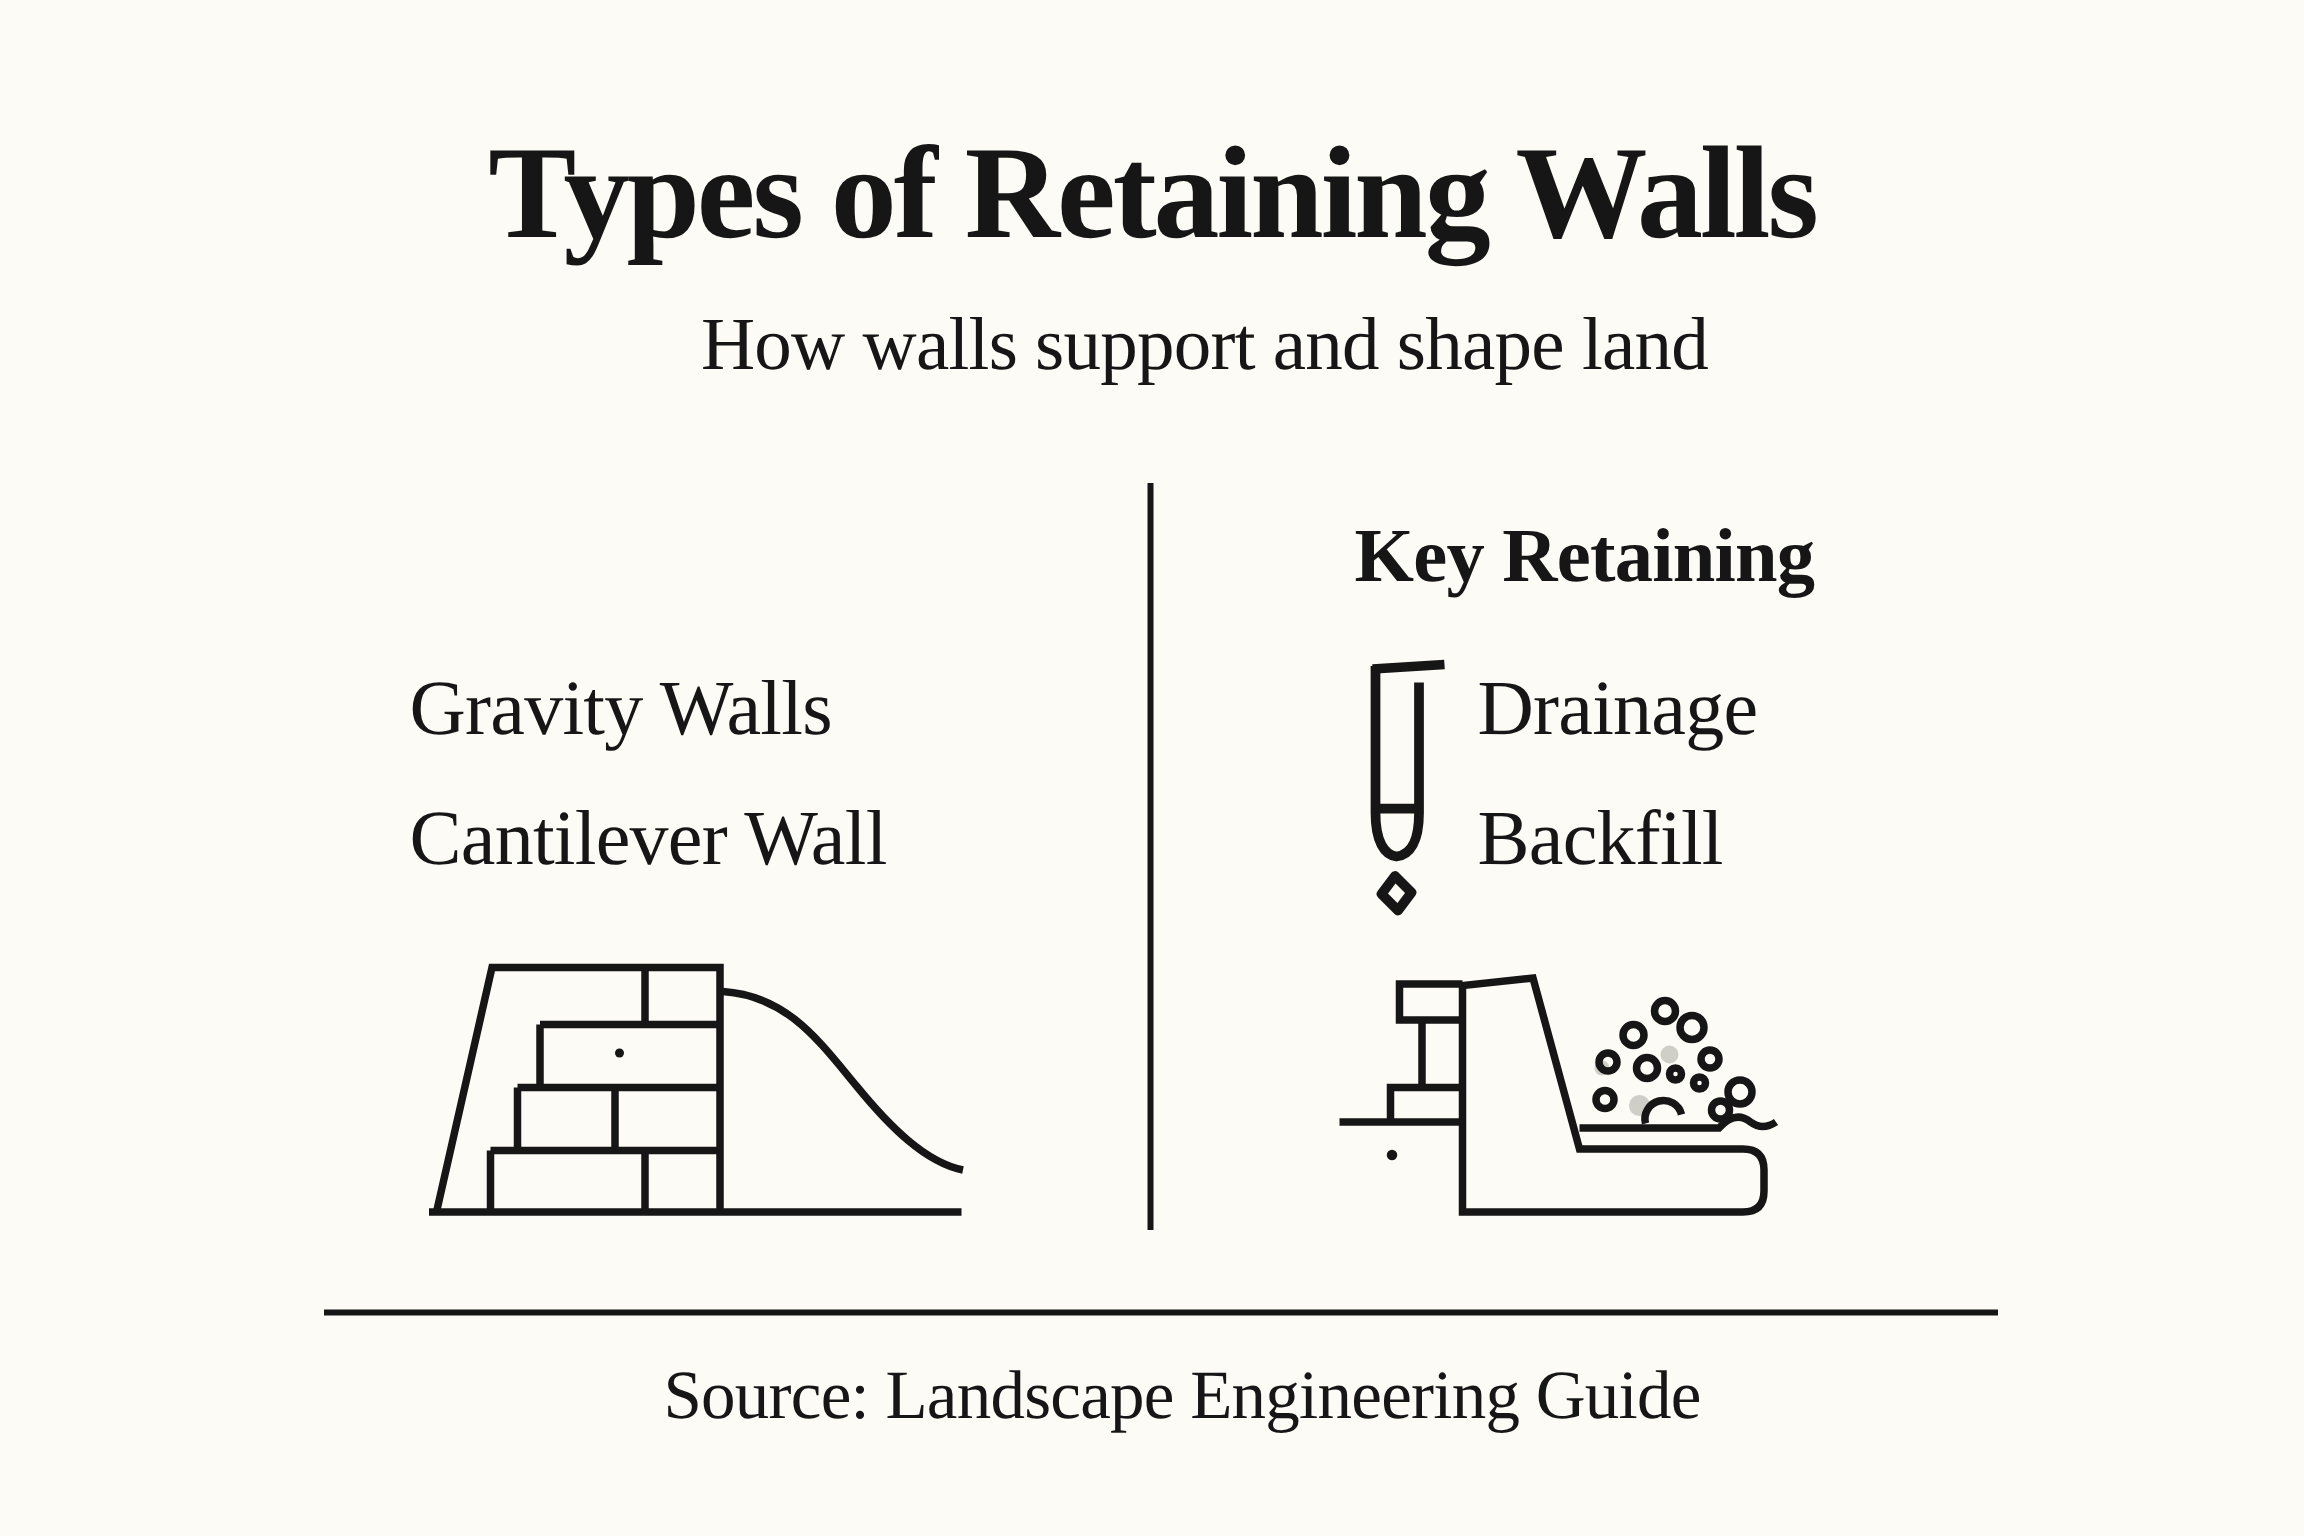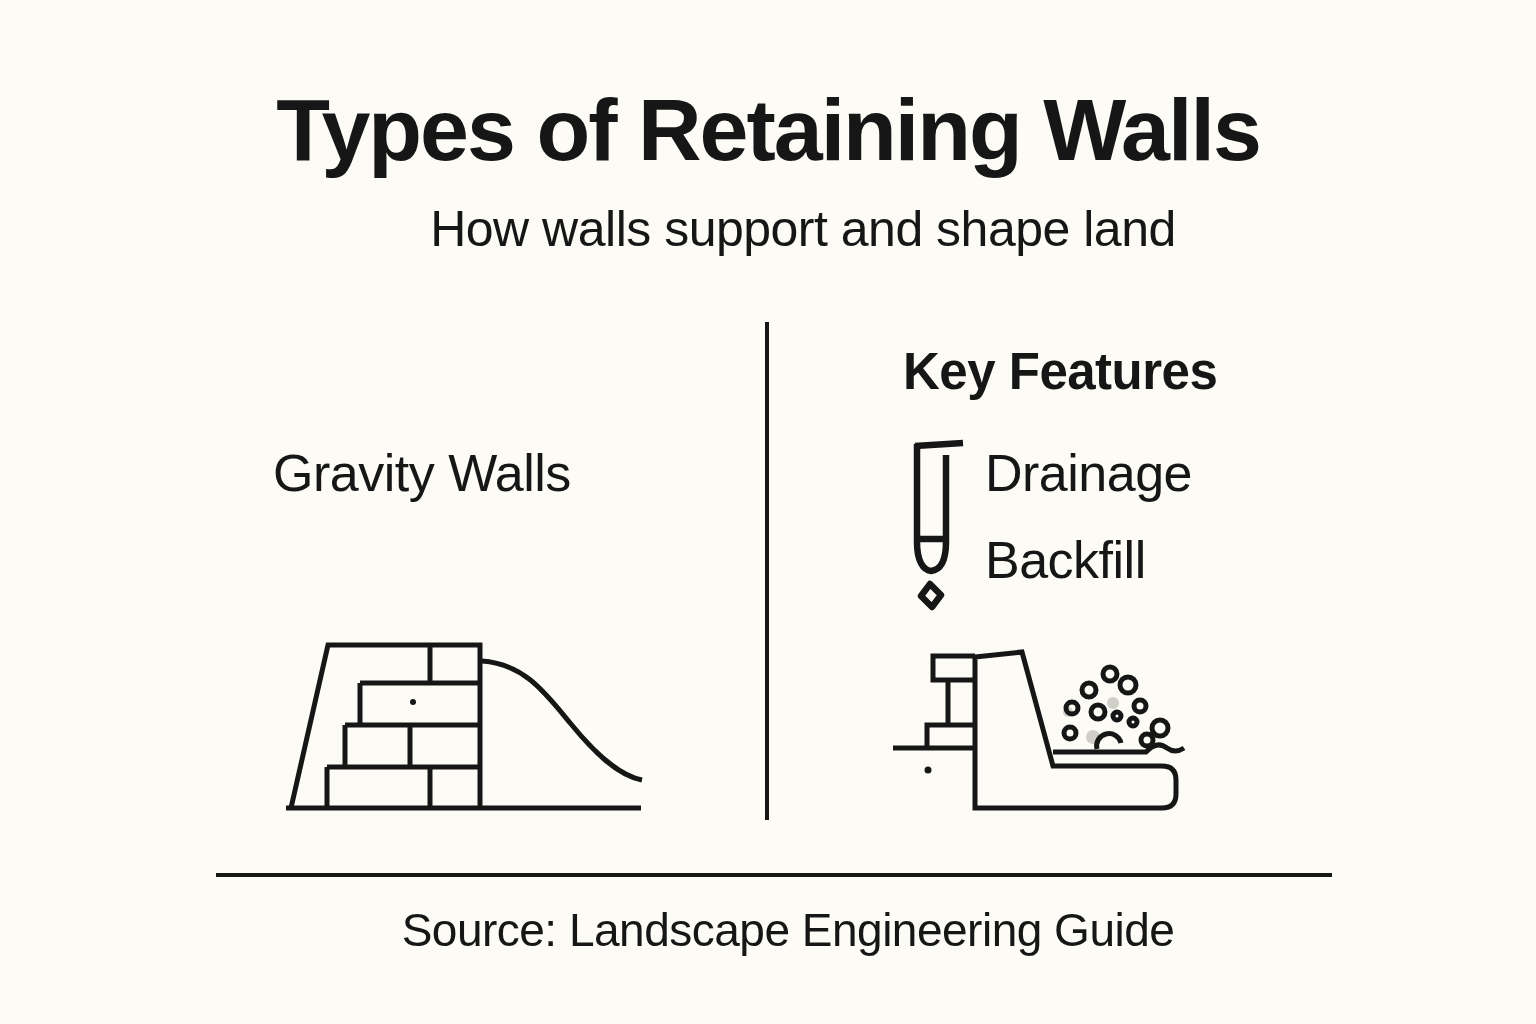--- a/index.html
+++ b/index.html
@@ -3,21 +3,21 @@
 <meta charset="utf-8">
 <style>
   :root { --bg: #FCFBF6; --ink: #161616; }
   * { margin: 0; padding: 0; box-sizing: border-box; }
   html, body { background: var(--bg); }
   .canvas {
     position: relative;
     width: 1536px;
     height: 1024px;
     background: var(--bg);
-    font-family: Liberation Sans, sans-serif;
+    font-family: Liberation Serif, serif;
     color: var(--ink);
     overflow: hidden;
   }
   .abs { position: absolute; }
   .center { left: 0; width: 1536px; text-align: center; }
   .title {
     top: 86px;
     font-size: 88px;
     font-weight: 700;
     letter-spacing: -2px;
@@ -80,20 +80,21 @@
 <body>
 
 <div class="canvas">
 
   <h1 class="abs center title">Types of Retaining Walls</h1>
   <p class="abs center subtitle">How walls support and shape land</p>
 
   <div class="abs v-divider"></div>
 
   <p class="abs item" style="left:273px; top:447px;">Gravity Walls</p>
+  <p class="abs item" style="left:273px; top:534px;">Cantilever Wall</p>
 
   <svg class="abs" style="left:270px; top:630px;" width="380" height="190" viewBox="270 630 380 190" aria-hidden="true">
 
     <path class="ln" d="M 286,808 H 641"></path>
 
     <path class="ln" d="M 291,808 L 328,645 L 480,645 L 480,808"></path>
 
     <path class="ln" d="M 430,645 V 683"></path>
     <path class="ln" d="M 360,683 H 480"></path>
     <path class="ln" d="M 360,683 V 725"></path>
@@ -101,21 +102,21 @@
     <path class="ln" d="M 345,725 V 767"></path>
     <path class="ln" d="M 410,725 V 767"></path>
     <path class="ln" d="M 327,767 H 480"></path>
     <path class="ln" d="M 327,767 V 806"></path>
     <path class="ln" d="M 430,767 V 806"></path>
     <circle class="filldot" cx="413" cy="702" r="3"></circle>
 
     <path class="ln" d="M 482,661 C 525,664 546,694 571,724 C 593,751 617,775 642,780"></path>
   </svg>
 
-  <h2 class="abs col-heading" style="left:903px; top:346px;">Key Features</h2>
+  <h2 class="abs col-heading" style="left:903px; top:346px;">Key Retaining</h2>
 
   <svg class="abs" style="left:900px; top:434px;" width="80" height="185" viewBox="900 434 80 185" aria-hidden="true">
     <path class="ln ln-thick" d="M 915,446 L 963,443"></path>
     <path class="ln ln-thick" d="M 917,444 L 917,542 C 917,561 923,570 931,571 C 940,570 946,561 946,542 L 946,455"></path>
     <path class="ln ln-thick" d="M 917,539 H 946"></path>
     <path class="ln ln-thick" style="stroke-linejoin:round;" d="M 930,584 L 941,595 L 932,607 L 921,596 Z"></path>
   </svg>
 
   <p class="abs item" style="left:985px; top:447px;">Drainage</p>
   <p class="abs item" style="left:985px; top:534px;">Backfill</p>

